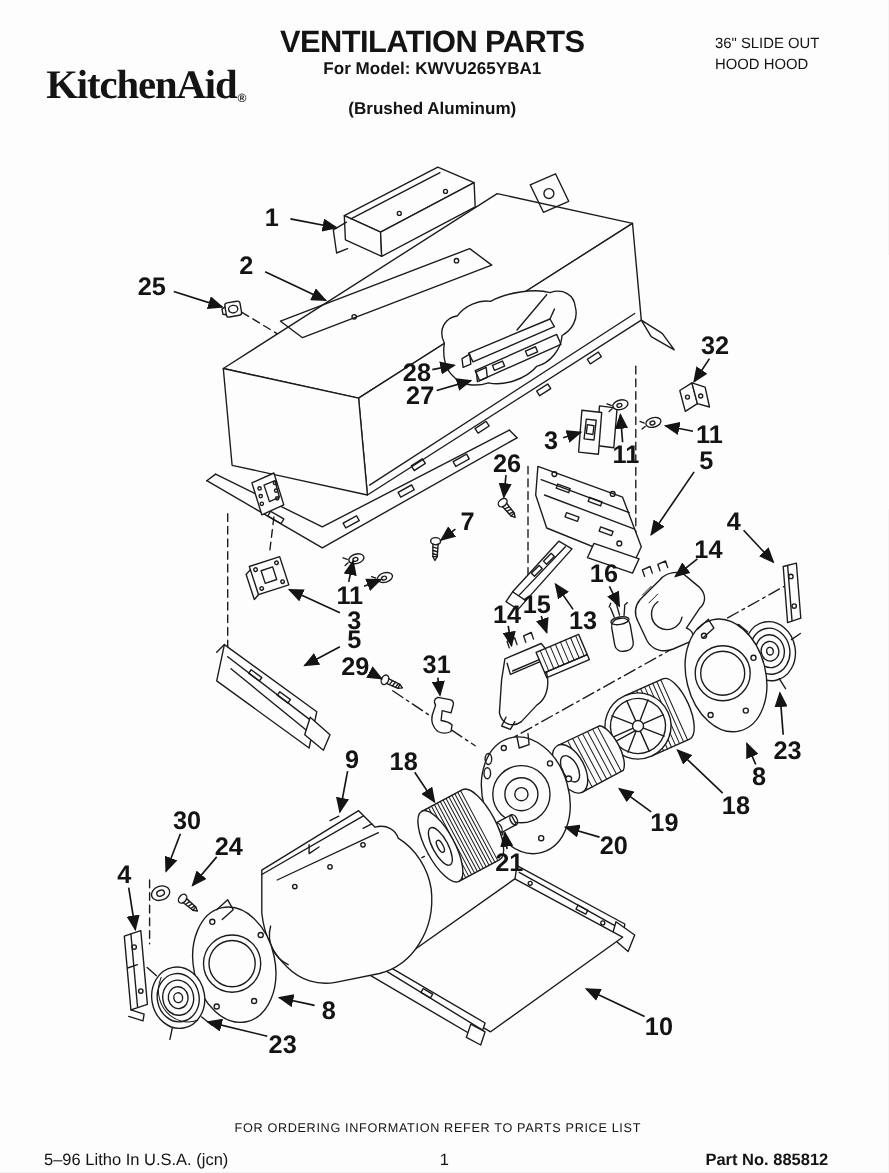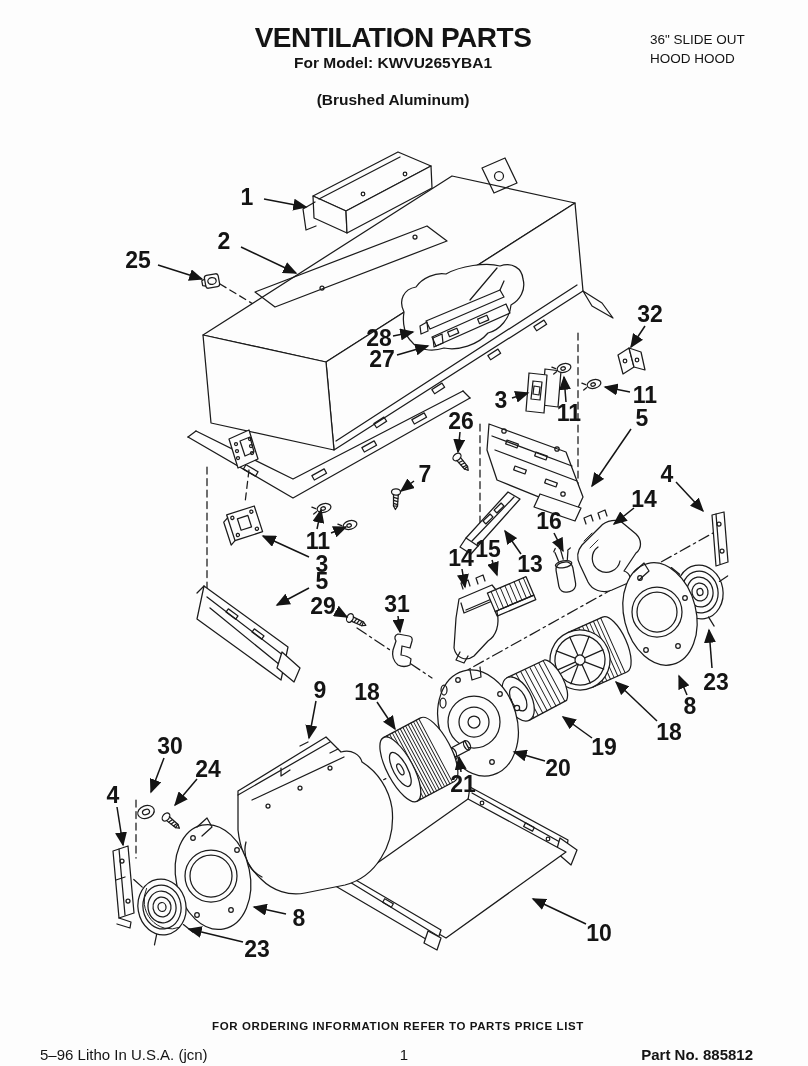--- a/index.html
+++ b/index.html
@@ -12,41 +12,42 @@
         vertical-align:-4px;margin-left:1px;}
   .title-block{position:absolute;left:393px;top:24px;transform:translateX(-50%);
         text-align:center;width:420px;}
   .main-title{font-size:28px;font-weight:bold;letter-spacing:-0.5px;line-height:1;}
   .model-line{font-size:15.5px;font-weight:bold;margin-top:2px;line-height:1.1;}
   .finish-line{font-size:15.5px;font-weight:bold;margin-top:20px;line-height:1.1;}
   .product-block{position:absolute;left:650px;top:30px;font-size:13.5px;line-height:19px;
         font-weight:normal;}
   
   .ordering-note{position:absolute;left:398px;top:1020px;transform:translateX(-50%);
-        font-size:11.5px;font-weight:bold;letter-spacing:0.6px;white-space:nowrap;}
+        font-size:11.5px;font-weight:normal;letter-spacing:0.6px;white-space:nowrap;}
   .footer-line{position:absolute;left:0;top:1046px;width:100%;font-size:15px;}
   .litho{position:absolute;left:40px;}
   .page-num{position:absolute;left:50%;transform:translateX(-50%);}
   .part-no{position:absolute;right:55px;font-weight:bold;}
   
   .diagram{position:absolute;left:0;top:0;width:808px;height:1066px;}
   .ink{stroke:#1b1b1b;stroke-width:1.25;fill:none;stroke-linecap:round;stroke-linejoin:round;}
   .wht{fill:#fdfdfd;}
   .dash{stroke-dasharray:7 4.5;}
   .dashdot{stroke-dasharray:11 4 2.5 4;}
   .hatch{stroke-width:0.9;}
   .callout-label{font:600 23px "Liberation Sans",sans-serif;fill:#141414;
         text-anchor:middle;dominant-baseline:central;}
   .callout-arrow{stroke:#141414;stroke-width:1.5;}
 </style>
 </head>
 <body>
 
 <div class="page">
 
+  <div class="logo"><span>KitchenAid</span><span class="reg">®</span></div>
 
   <div class="title-block">
     <div class="main-title">VENTILATION PARTS</div>
     <div class="model-line">For Model: KWVU265YBA1</div>
     <div class="finish-line">(Brushed Aluminum)</div>
   </div>
 
   <div class="product-block">
     <div>36" SLIDE OUT</div>
     <div>HOOD HOOD</div>

